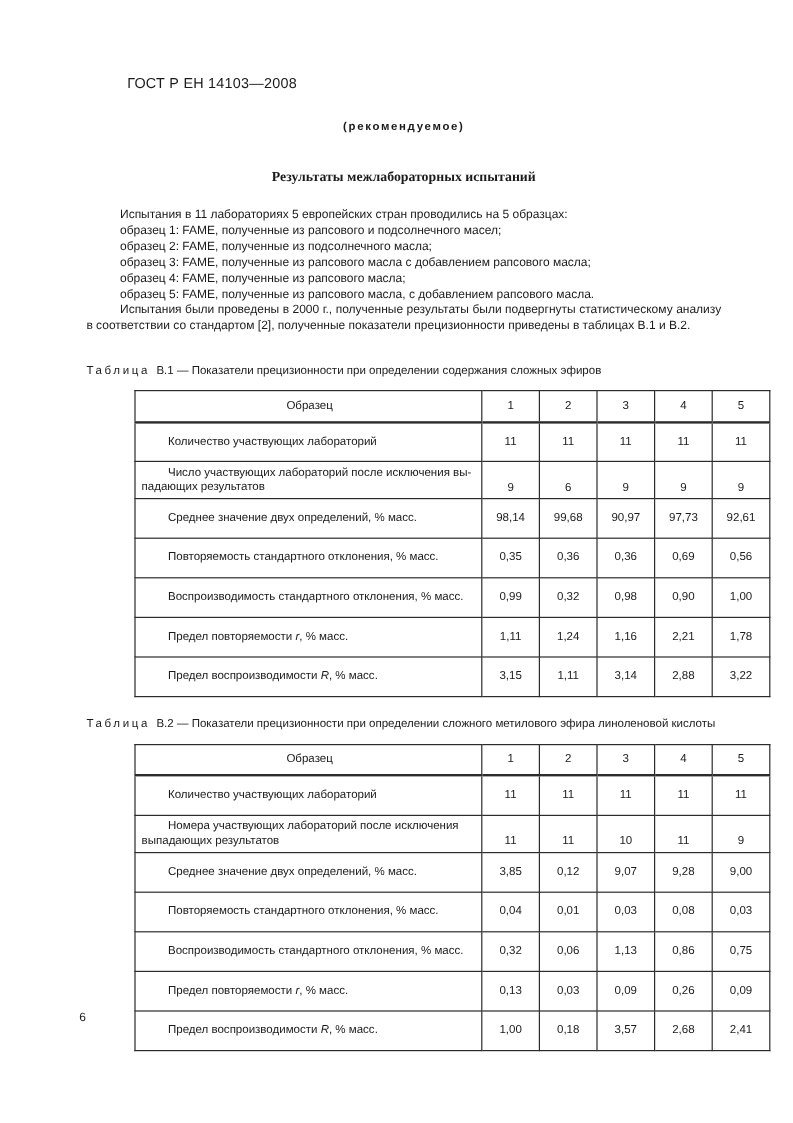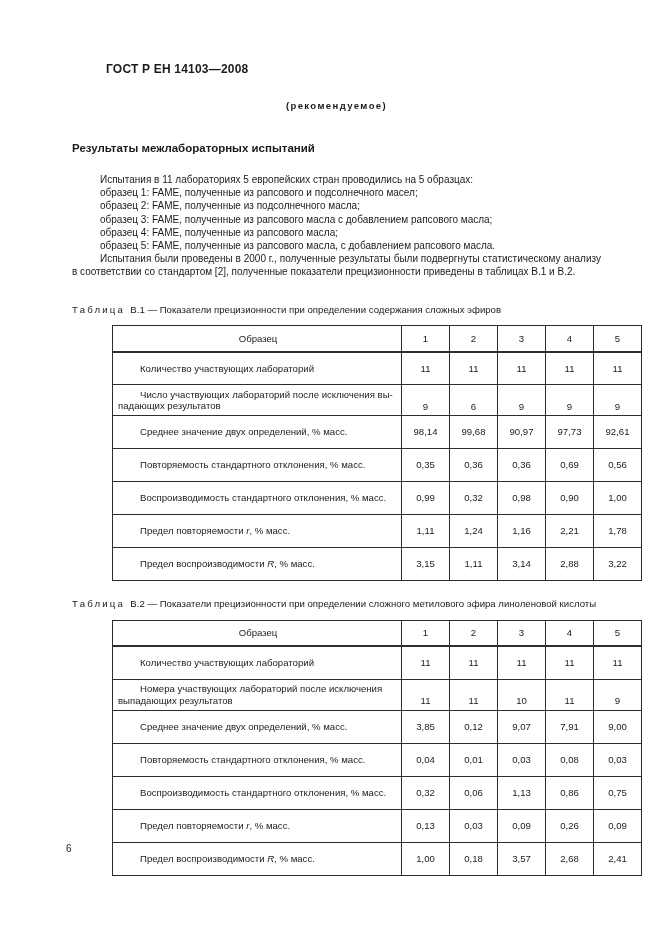--- a/index.html
+++ b/index.html
@@ -10,37 +10,38 @@
     height: 936px;
     background: #ffffff;
     font-family: "Liberation Sans", "DejaVu Sans", sans-serif;
     color: #1b1b1b;
     padding: 62px 60px 0 72px;
     overflow: hidden;
   }
   .doc-code {
     margin-left: -6px;
     font-size: 12px;
-    font-weight: bold;
+    font-weight: normal;
     letter-spacing: 0.2px;
     padding-left: 40px;
   }
   .annex {
     margin-top: 23px;
     text-align: center;
     font-size: 9.5px;
     font-weight: bold;
     letter-spacing: 1.4px;
     line-height: 14px;
   }
   .section-title {
     margin-top: 29px;
-    text-align: left;
+    text-align: center;
     font-size: 11.5px;
     font-weight: bold;
+    font-family: Liberation Serif, serif;
   }
   .body-text {
     margin-top: 19px;
     font-size: 10px;
     line-height: 13.2px;
   }
   .lead { text-indent: 28px; }
   .sample { padding-left: 28px; }
   .closing { text-indent: 28px; text-align: justify; }
   .caption {
@@ -232,21 +233,21 @@
           <td class="val">11</td>
           <td class="val">10</td>
           <td class="val">11</td>
           <td class="val">9</td>
         </tr>
         <tr>
           <td class="lbl"><span>Среднее значение двух определений, % масс.</span></td>
           <td class="val">3,85</td>
           <td class="val">0,12</td>
           <td class="val">9,07</td>
-          <td class="val">7,91</td>
+          <td class="val">9,28</td>
           <td class="val">9,00</td>
         </tr>
         <tr>
           <td class="lbl"><span>Повторяемость стандартного отклонения, % масс.</span></td>
           <td class="val">0,04</td>
           <td class="val">0,01</td>
           <td class="val">0,03</td>
           <td class="val">0,08</td>
           <td class="val">0,03</td>
         </tr>

